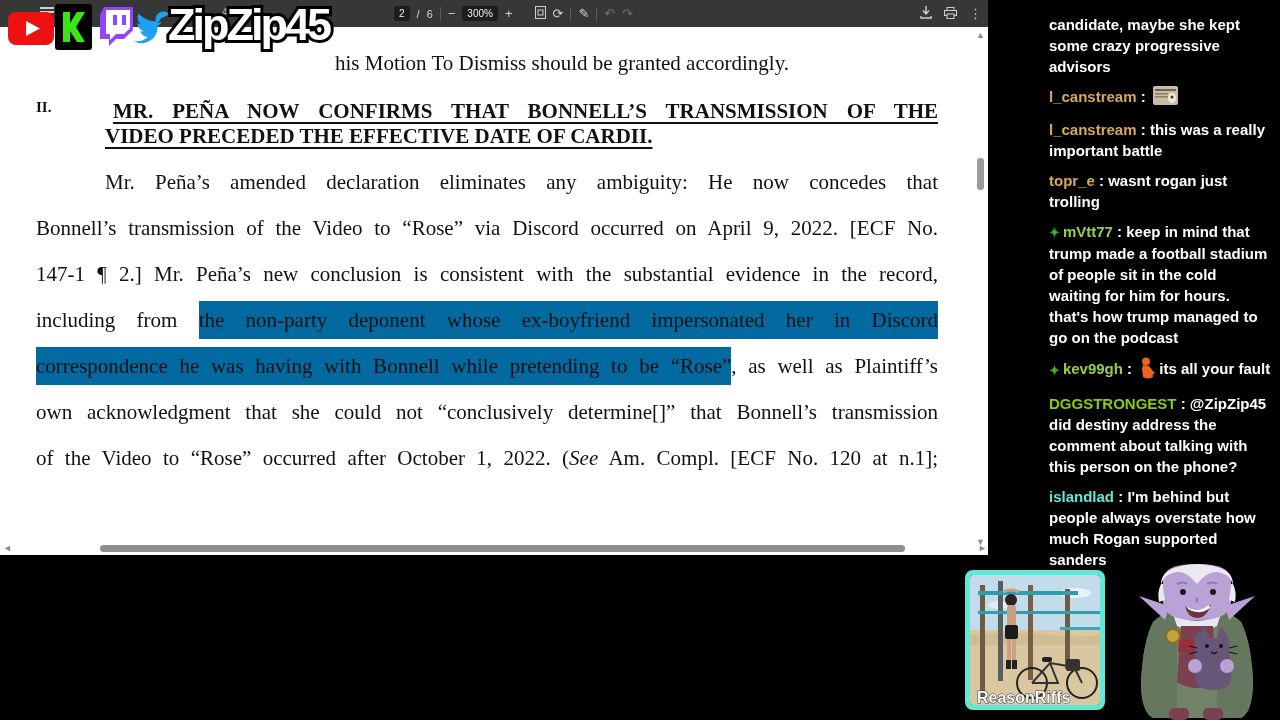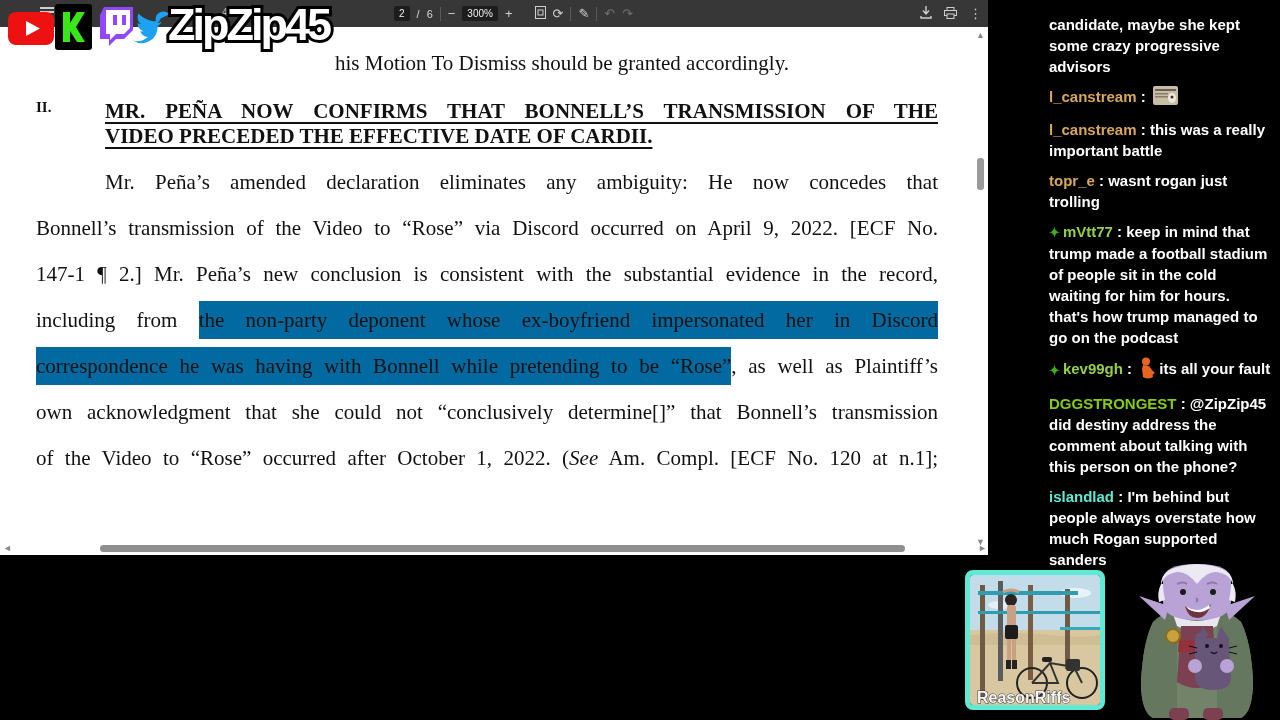--- a/index.html
+++ b/index.html
@@ -21,21 +21,21 @@
   .tb-btn{color:#cfcfcf;font-size:13px;line-height:1;cursor:default;}
   .tb-btn.dim{color:#6e6e6e;}
   .tb-right{position:absolute;right:6px;top:0;height:27px;display:flex;align-items:center;gap:12px;}
 
   .doc{position:absolute;left:0;top:27px;width:988px;height:528px;background:#ffffff;
        font-family:"Liberation Serif",serif;color:#111;}
   .doc-partial{position:absolute;left:335px;top:24px;font-size:21px;white-space:nowrap;}
   .sec-num{position:absolute;left:36px;top:72px;font-size:15px;font-weight:bold;}
   .heading{position:absolute;left:105px;top:72px;width:833px;font-size:21px;font-weight:bold;}
   .heading .hl-line{text-decoration:underline;text-decoration-thickness:2px;text-underline-offset:4px;}
-  .heading .j{text-align:justify;text-align-last:justify;}
+  .heading .j{text-align:justify;text-align-last:justify;margin-left:8px;}
   .para{position:absolute;left:36px;top:132px;width:902px;font-size:21px;}
   .doc-line{height:46px;line-height:46px;text-align:justify;text-align-last:justify;white-space:normal;}
   .doc-line .ind{display:inline-block;width:69px;}
   .doc-line .hl{background:#0369a1;padding:7px 0;}
   .doc-line .it{font-style:italic;}
 
   
   .vscroll-up{position:absolute;left:976px;top:30px;color:#8a8a8a;font-size:9px;z-index:2;}
   .vscroll-thumb{position:absolute;left:977px;top:158px;width:7px;height:32px;background:#9a9a9a;border-radius:3px;z-index:2;}
   .vscroll-down{position:absolute;left:976px;top:537px;color:#8a8a8a;font-size:9px;z-index:2;}

